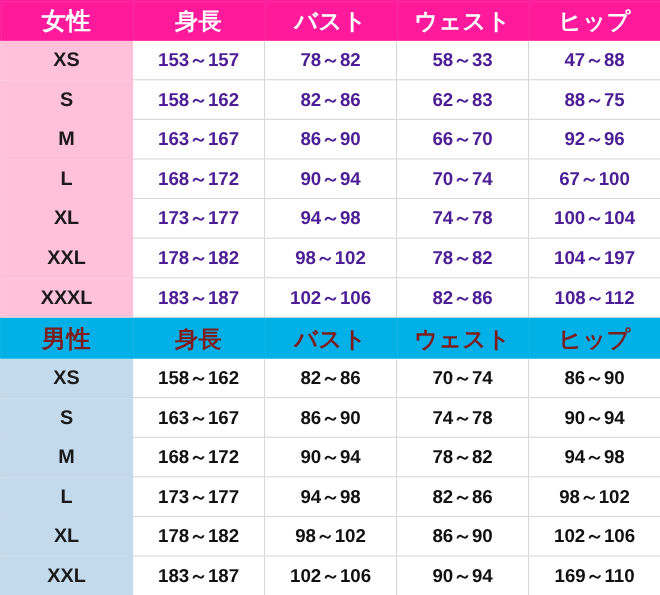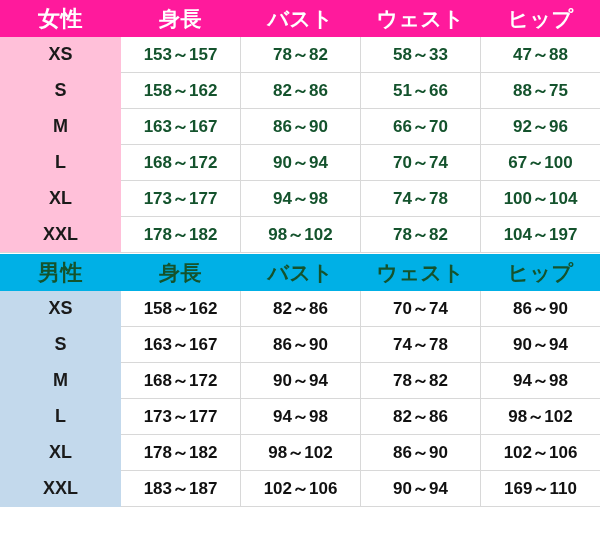--- a/index.html
+++ b/index.html
@@ -47,38 +47,38 @@
     font-size: 21px;
     letter-spacing: 0.5px;
     border-color: #ff1a9c;
   }
   .female .hdr th.label {
     font-size: 22px;
   }
   .female tbody td {
     height: 35px;
     font-size: 17px;
-    color: #14532d;
+    color: #4c1d95;
     background: #ffffff;
     border: 1px solid #d8d8d8;
   }
   .female tbody td.label {
     background: #ffc0d9;
     color: #1a1a1a;
     font-size: 18px;
     border: 1px solid #ffc0d9;
   }
   .female tbody tr:last-child td {
     border-bottom: 1px solid #d8d8d8;
   }
 
   
   .male .hdr th {
     background: #00b0e6;
-    color: #14532d;
+    color: #7f1d1d;
     height: 35px;
     font-size: 21px;
     letter-spacing: 0.5px;
     border-color: #00b0e6;
   }
   .male .hdr th.label {
     font-size: 22px;
   }
   .male tbody td {
     height: 35px;
@@ -126,21 +126,21 @@
         <td class="label">XS</td>
         <td>153～157</td>
         <td>78～82</td>
         <td>58～33</td>
         <td>47～88</td>
       </tr>
       <tr>
         <td class="label">S</td>
         <td>158～162</td>
         <td>82～86</td>
-        <td>51～66</td>
+        <td>62～83</td>
         <td>88～75</td>
       </tr>
       <tr>
         <td class="label">M</td>
         <td>163～167</td>
         <td>86～90</td>
         <td>66～70</td>
         <td>92～96</td>
       </tr>
       <tr>
@@ -156,20 +156,27 @@
         <td>94～98</td>
         <td>74～78</td>
         <td>100～104</td>
       </tr>
       <tr>
         <td class="label">XXL</td>
         <td>178～182</td>
         <td>98～102</td>
         <td>78～82</td>
         <td>104～197</td>
+      </tr>
+      <tr>
+        <td class="label">XXXL</td>
+        <td>183～187</td>
+        <td>102～106</td>
+        <td>82～86</td>
+        <td>108～112</td>
       </tr>
     </tbody>
   </table>
 
   <div class="gap"></div>
 
   <table class="male">
     <colgroup>
       <col class="c0">
         <col class="c1">

